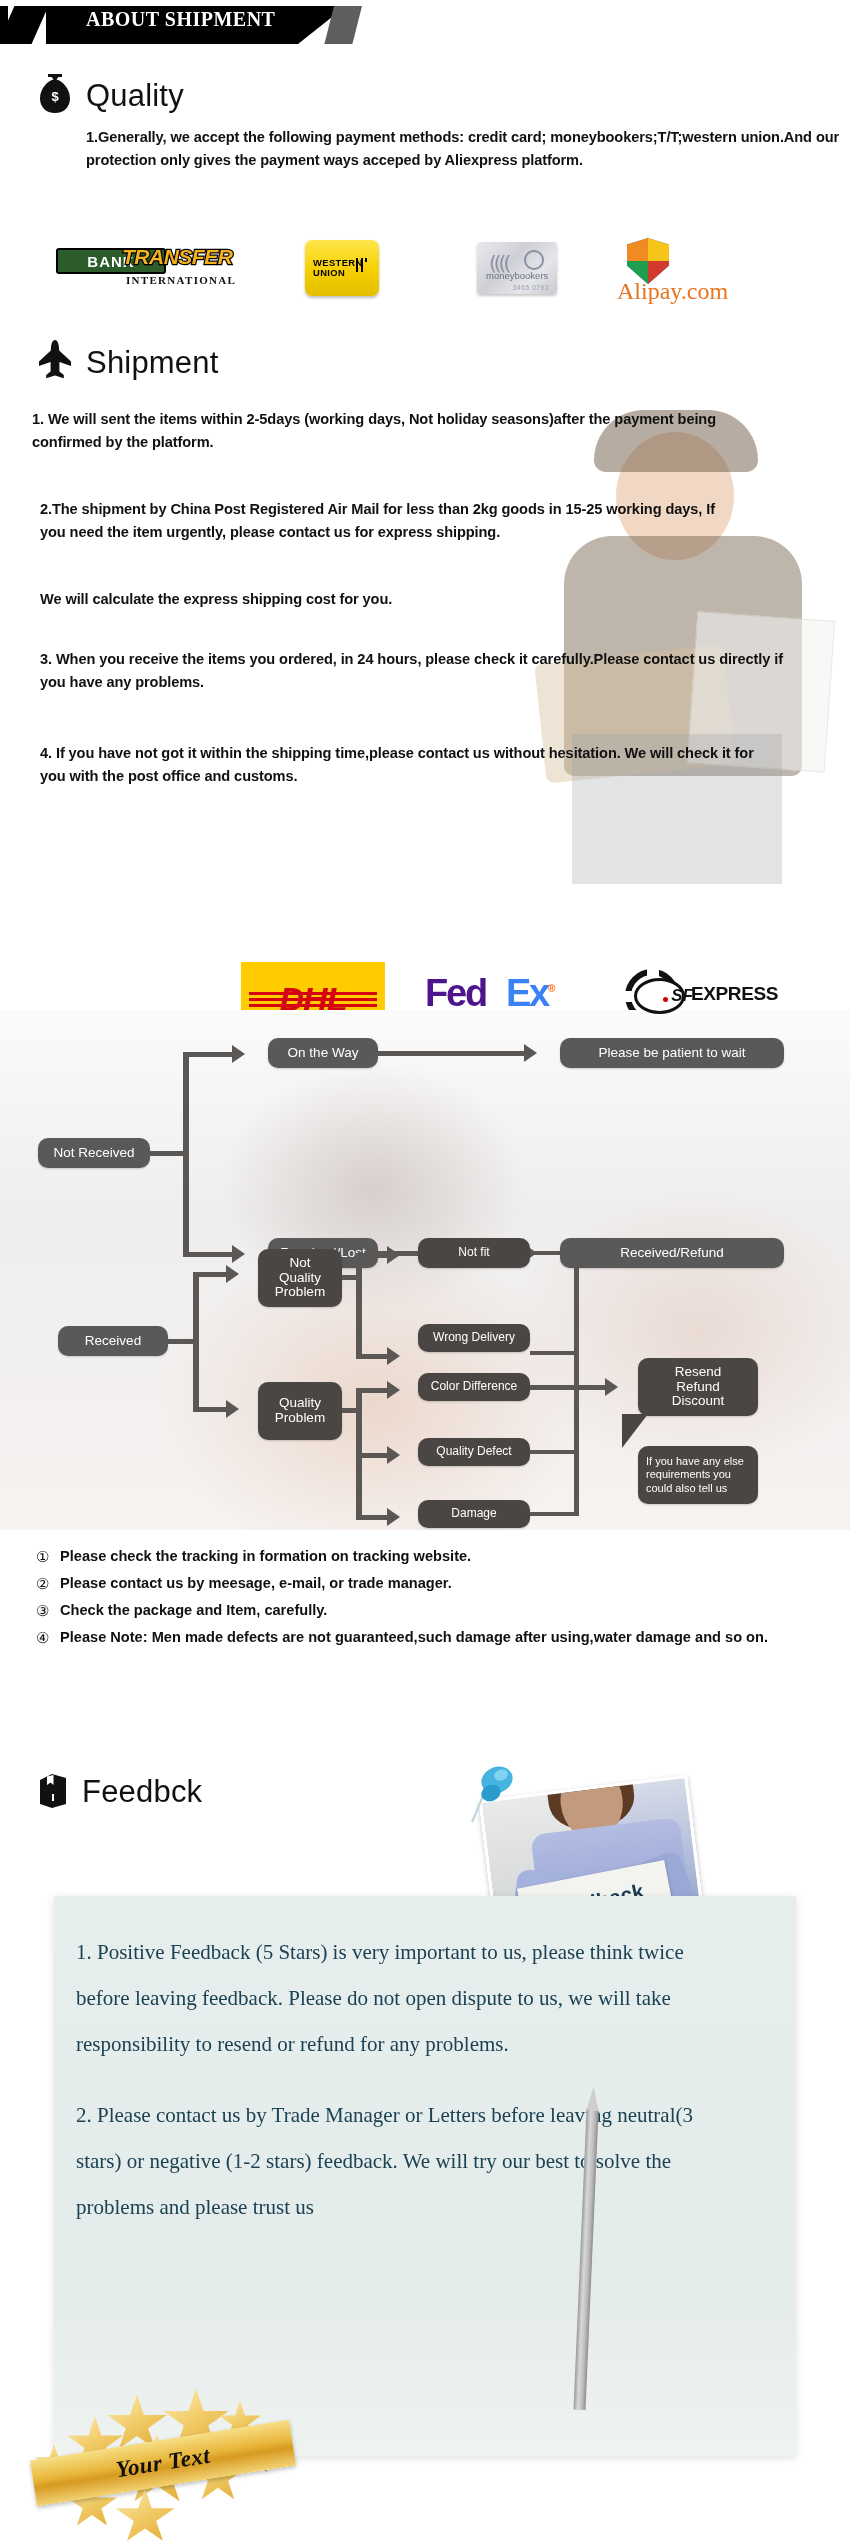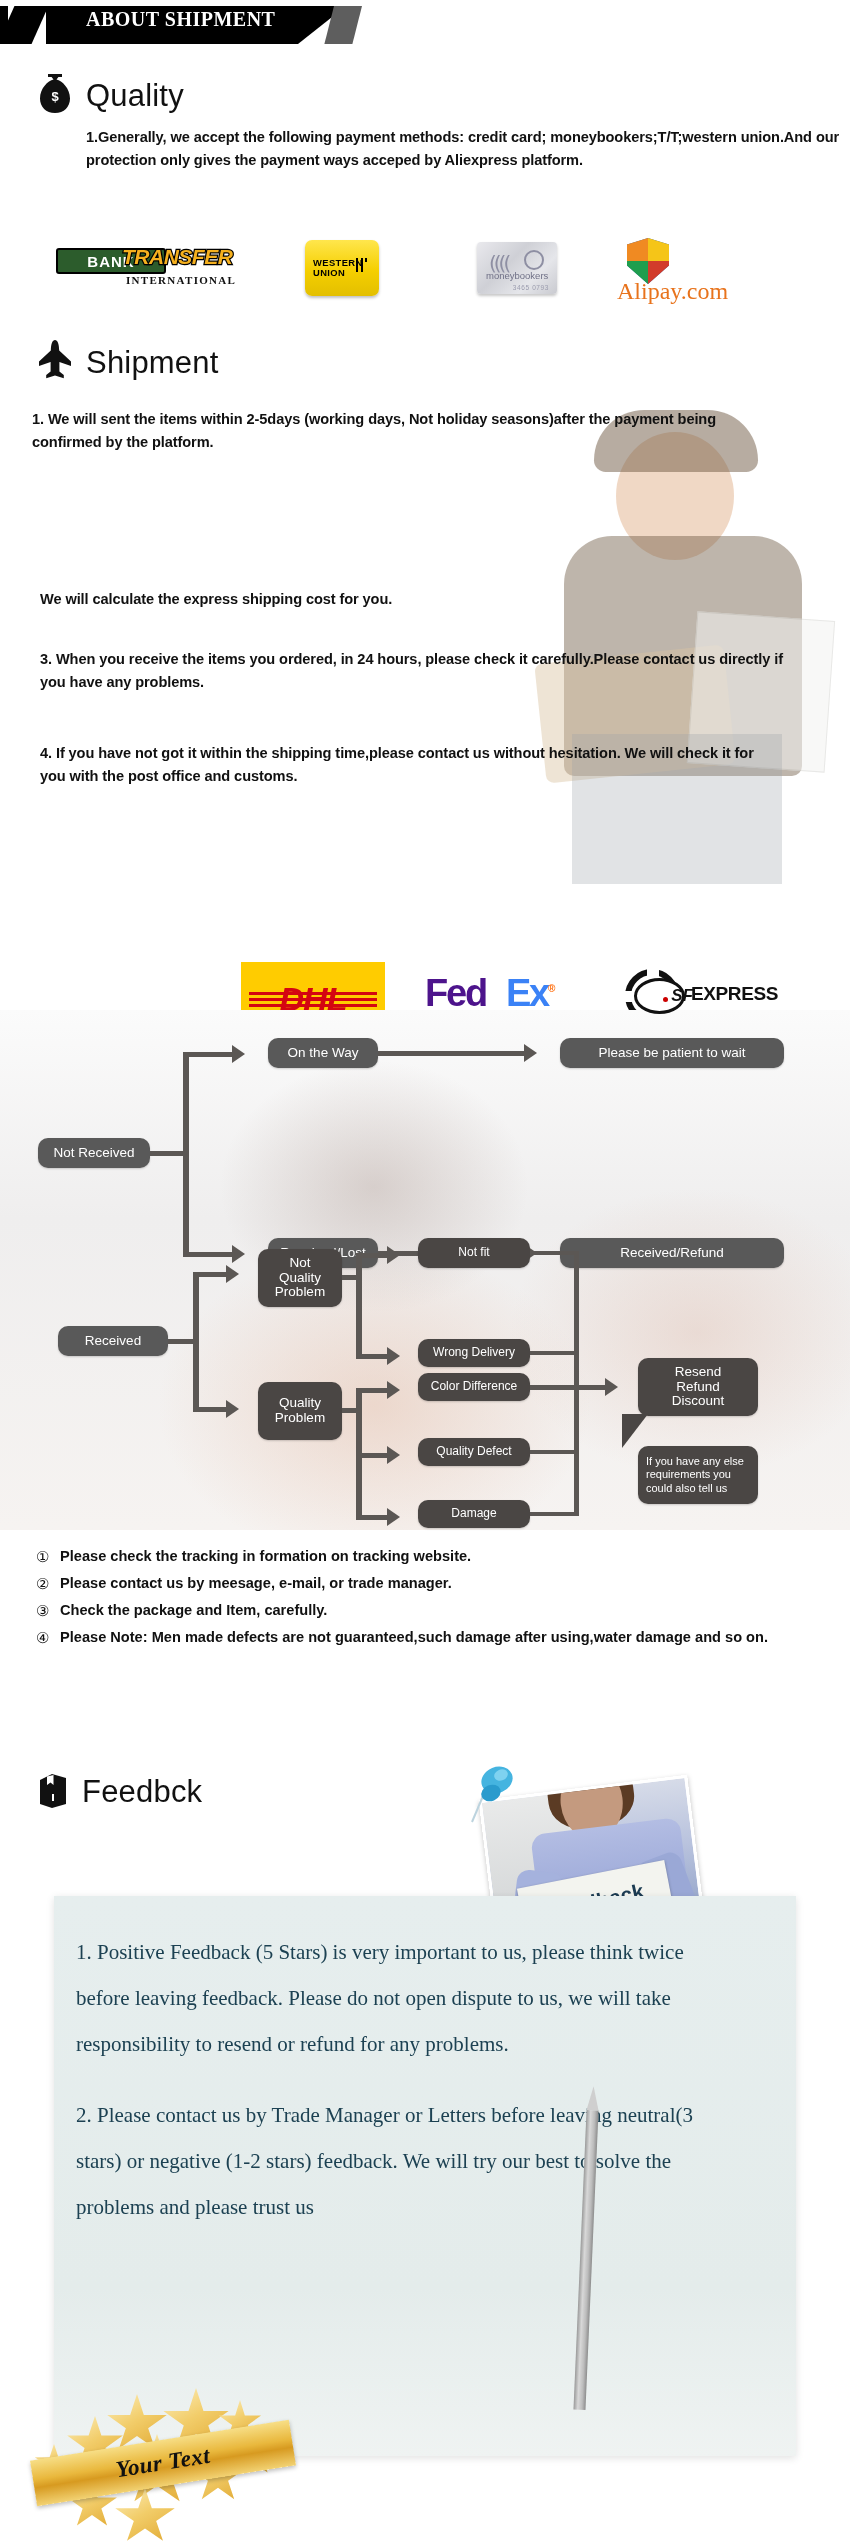--- a/index.html
+++ b/index.html
@@ -493,20 +493,21 @@
   <div style="position:absolute; left:520px; top:404px; width:330px; height:480px; overflow:hidden; z-index:0;">
     <div style="position:absolute; left:96px; top:28px; width:118px; height:128px; background:#e4b896; border-radius:50%; opacity:.55;"></div>
     <div style="position:absolute; left:74px; top:6px; width:164px; height:62px; background:#6f5a44; border-radius:60px 60px 14px 14px; opacity:.5;"></div>
     <div style="position:absolute; left:44px; top:132px; width:238px; height:240px; background:#6f5a44; border-radius:48px 48px 10px 10px; opacity:.45;"></div>
     <div style="position:absolute; left:20px; top:250px; width:190px; height:120px; background:#d9c3a2; border-radius:8px; opacity:.45; transform:rotate(-6deg);"></div>
     <div style="position:absolute; left:172px; top:212px; width:138px; height:152px; background:#f4f4f2; border:1px solid #d7d7d4; opacity:.55; transform:rotate(4deg);"></div>
     <div style="position:absolute; left:52px; top:330px; width:210px; height:150px; background:#9aa1a8; opacity:.3;"></div>
   </div>
 
   <div class="para" style="left:32px; top:408px; width:700px; z-index:2;">1. We will sent the items within 2-5days (working days, Not holiday seasons)after the payment being confirmed by the platform.</div>
+  <div class="para" style="left:40px; top:498px; width:690px; z-index:2;">2.The shipment by China Post Registered Air Mail for less than  2kg goods in 15-25 working days, If  you need the item urgently, please contact us for express shipping.</div>
   <div class="para" style="left:40px; top:588px; width:690px; z-index:2;">We will calculate the express shipping cost for you.</div>
   <div class="para" style="left:40px; top:648px; width:760px; z-index:2;">3. When you receive the items you ordered, in 24 hours, please check it carefully.Please contact us directly if you have any problems.</div>
   <div class="para" style="left:40px; top:742px; width:730px; z-index:2;">4. If you have not got it within the shipping time,please contact us without hesitation. We will check it for you with the post office and customs.</div>
 
   <div class="dhl">
     <div class="d">DHL</div>
     <div class="stripes">
         <i></i>
         <i></i>
         <i></i>
@@ -574,21 +575,21 @@
     <div class="conn" style="left:342px; top:398px; width:18px; height:5px;"></div>
     <div class="conn" style="left:356px; top:378px; width:6px; height:132px;"></div>
     <div class="conn" style="left:362px; top:378px; width:28px; height:5px;"></div>
     <div class="arrow" style="left:387px; top:371px;"></div>
     <div class="conn" style="left:362px; top:443px; width:28px; height:5px;"></div>
     <div class="arrow" style="left:387px; top:436px;"></div>
     <div class="conn" style="left:362px; top:505px; width:28px; height:5px;"></div>
     <div class="arrow" style="left:387px; top:498px;"></div>
 
     <div class="node dark sm" style="left:418px; top:228px; width:112px; height:30px;">Not fit</div>
-    <div class="node dark sm" style="left:418px; top:329px; width:112px; height:28px;">Wrong Delivery</div>
+    <div class="node dark sm" style="left:418px; top:314px; width:112px; height:28px;">Wrong Delivery</div>
     <div class="node dark sm" style="left:418px; top:363px; width:112px; height:28px;">Color Difference</div>
     <div class="node dark sm" style="left:418px; top:428px; width:112px; height:28px;">Quality Defect</div>
     <div class="node dark sm" style="left:418px; top:490px; width:112px; height:28px;">Damage</div>
 
     <div class="conn" style="left:530px; top:241px; width:48px; height:4px;"></div>
     <div class="conn" style="left:530px; top:341px; width:48px; height:4px;"></div>
     <div class="conn" style="left:530px; top:440px; width:48px; height:4px;"></div>
     <div class="conn" style="left:530px; top:502px; width:48px; height:4px;"></div>
     <div class="conn" style="left:574px; top:241px; width:5px; height:265px;"></div>
     <div class="conn" style="left:530px; top:375px; width:78px; height:5px;"></div>

